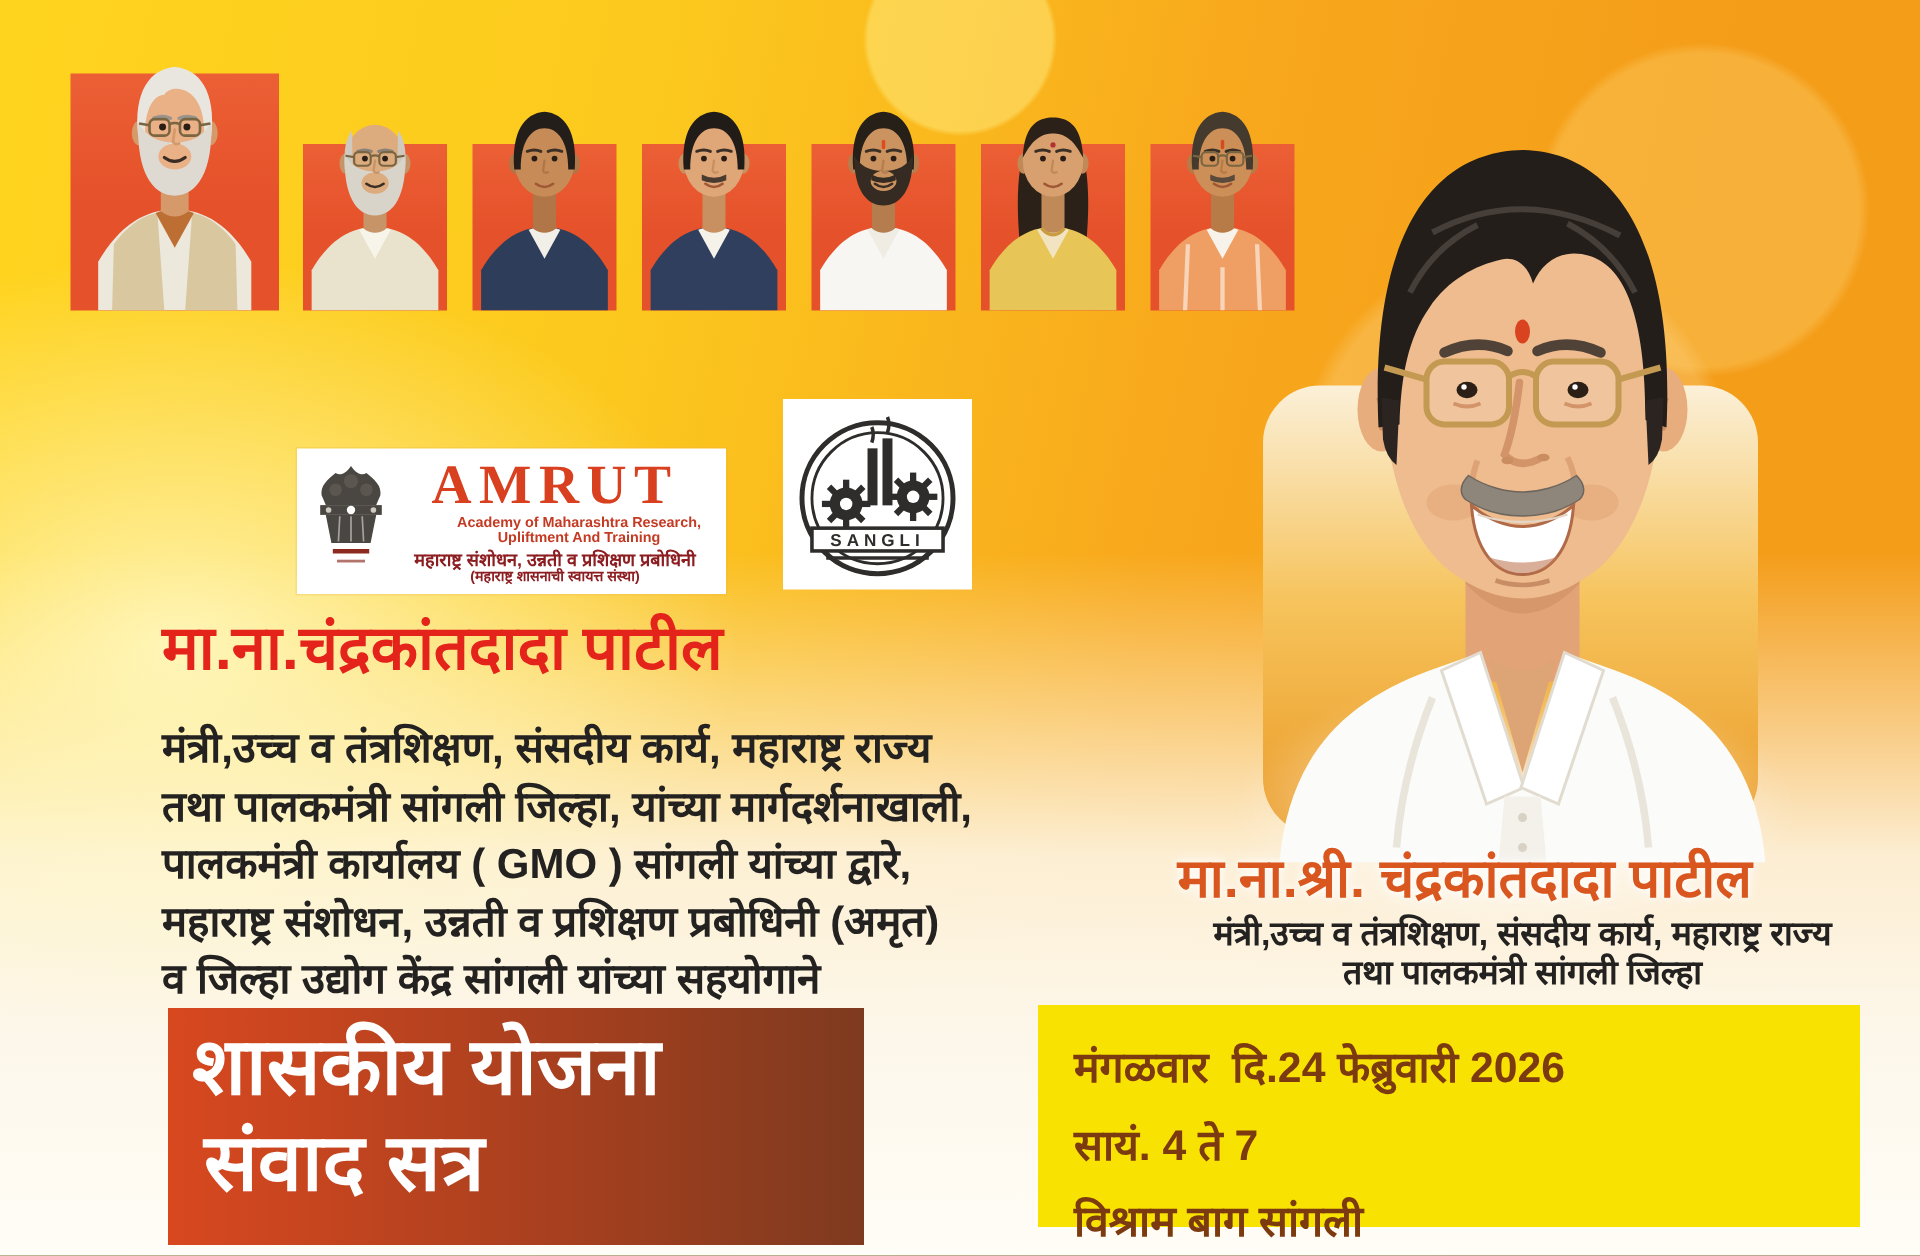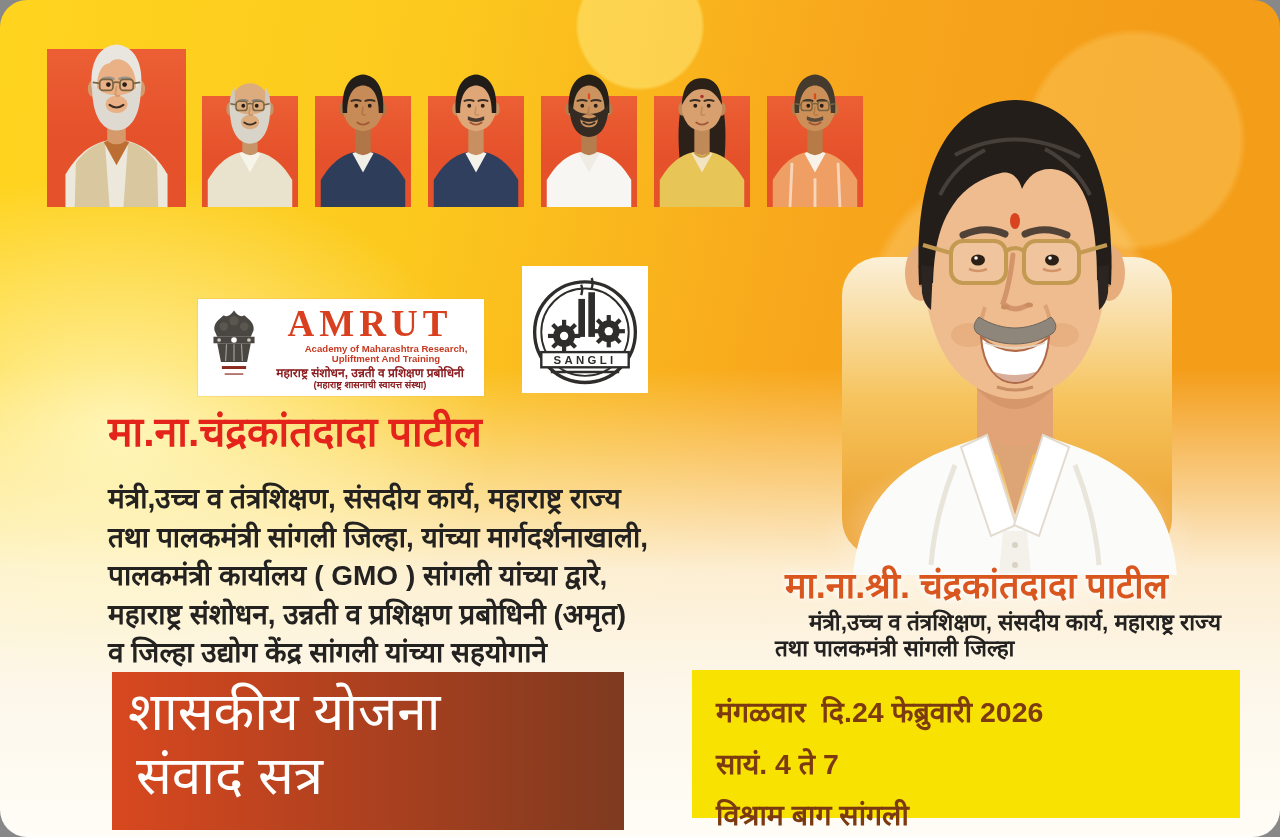--- a/index.html
+++ b/index.html
@@ -6,21 +6,20 @@
   .poster{
     position:relative;width:1280px;height:837px;overflow:hidden;
     font-family:"Liberation Sans","DejaVu Sans",sans-serif;
     background:
       radial-gradient(90px 90px at 640px 26px, rgba(255,232,120,.55) 0 68%, rgba(255,232,120,0) 72%),
       radial-gradient(180px 180px at 1135px 140px, rgba(255,220,130,.30) 0 58%, rgba(255,220,130,0) 62%),
       radial-gradient(230px 230px at 1010px 310px, rgba(255,242,205,.22) 0 58%, rgba(255,242,205,0) 63%),
       radial-gradient(520px 360px at 120px 430px, rgba(255,250,200,.85), rgba(255,250,200,0) 72%),
       linear-gradient(180deg, rgba(255,255,255,0) 44%, rgba(253,244,225,.92) 68%, #fdf7ea 82%, #fffdf7 100%),
       linear-gradient(102deg, var(--bgGoldTop) 0%, #fcca1e 30%, #f8a81c 58%, var(--bgOrange) 80%, var(--bgOrange) 100%);
-    border-radius: 27px;
   }
   .pcell{position:absolute;}
   .psquare{position:absolute;left:0;right:0;bottom:0;background:linear-gradient(180deg,#ec5f35,var(--square) 55%);}
   .bust{position:absolute;inset:0;}
   .bust svg{display:block;width:100%;height:100%;}
 
   .logo-amrut{position:absolute;left:198px;top:299px;width:286px;height:97px;background:#fff;
     display:flex;align-items:center;box-shadow:0 0 0 1px rgba(230,180,60,.25);}
   .emblem{flex:0 0 56px;margin-left:8px;}
   .amrut-text{flex:1;text-align:center;line-height:1.05;padding-right:6px;}
@@ -31,40 +30,40 @@
   .amrut-note{font-size:9.5px;font-weight:600;color:var(--amrutMaroon);margin-top:1px;}
 
   .logo-dic{position:absolute;left:522px;top:266px;width:126px;height:127px;background:#fff;
     display:flex;align-items:flex-end;justify-content:center;}
 
   .left-title{position:absolute;left:108px;top:402px;font-size:41px;font-weight:800;
     color:var(--titleRed);letter-spacing:0;}
   .left-lines{position:absolute;left:108px;top:480px;width:700px;color:var(--textDark);
     font-size:28px;font-weight:700;line-height:38.5px;}
 
-  .event-box{position:absolute;left:112px;top:672px;width:512px;height:158px;
+  .event-box{position:absolute;left:112px;top:672px;width:464px;height:158px;
     background:linear-gradient(90deg,var(--redboxLeft) 0%,#a8401f 55%,var(--redboxRight) 100%);
-    color:#fff;font-weight:400;}
+    color:#fff;font-weight:700;}
   .event-line1{font-size:53px;line-height:60px;padding:10px 0 0 16px;}
   .event-line2{font-size:53px;line-height:60px;padding:4px 0 0 24px;}
 
   .main-card{position:absolute;left:842px;top:257px;width:330px;height:300px;border-radius:38px;
     background:linear-gradient(180deg,var(--cardTop) 0%,#f6c35c 48%,var(--cardBottom) 100%);}
   .glow{position:absolute;left:820px;top:455px;width:380px;height:170px;border-radius:50%;
     background:radial-gradient(closest-side,rgba(255,255,255,.95),rgba(255,255,255,0));
     filter:blur(6px);}
   .main-bust{position:absolute;left:835px;top:95px;width:360px;height:480px;}
   .main-bust svg{display:block;width:100%;height:100%;}
 
   .right-name{position:absolute;left:785px;top:560px;width:460px;text-align:left;
     font-size:36px;font-weight:800;color:var(--nameOrange);
     text-shadow:0 0 10px rgba(255,255,255,.95),0 0 4px rgba(255,255,255,.9);}
   .right-desc1{position:absolute;left:775px;top:606px;width:480px;text-align:center;
     font-size:22.5px;font-weight:700;color:var(--textDark);}
-  .right-desc2{position:absolute;left:775px;top:632px;width:480px;text-align:left;
+  .right-desc2{position:absolute;left:775px;top:632px;width:480px;text-align:center;
     font-size:22.5px;font-weight:700;color:var(--textDark);}
 
   .details-box{position:absolute;left:692px;top:670px;width:548px;height:148px;
     background:var(--yellowBox);color:var(--yellowBoxText);
     font-size:28.5px;font-weight:800;line-height:35.5px;padding-top:9px;box-sizing:border-box;}
   .details-box div{padding-left:24px;white-space:pre-wrap;margin-top:16px;}
 </style>
 </head>
 <body>
 

